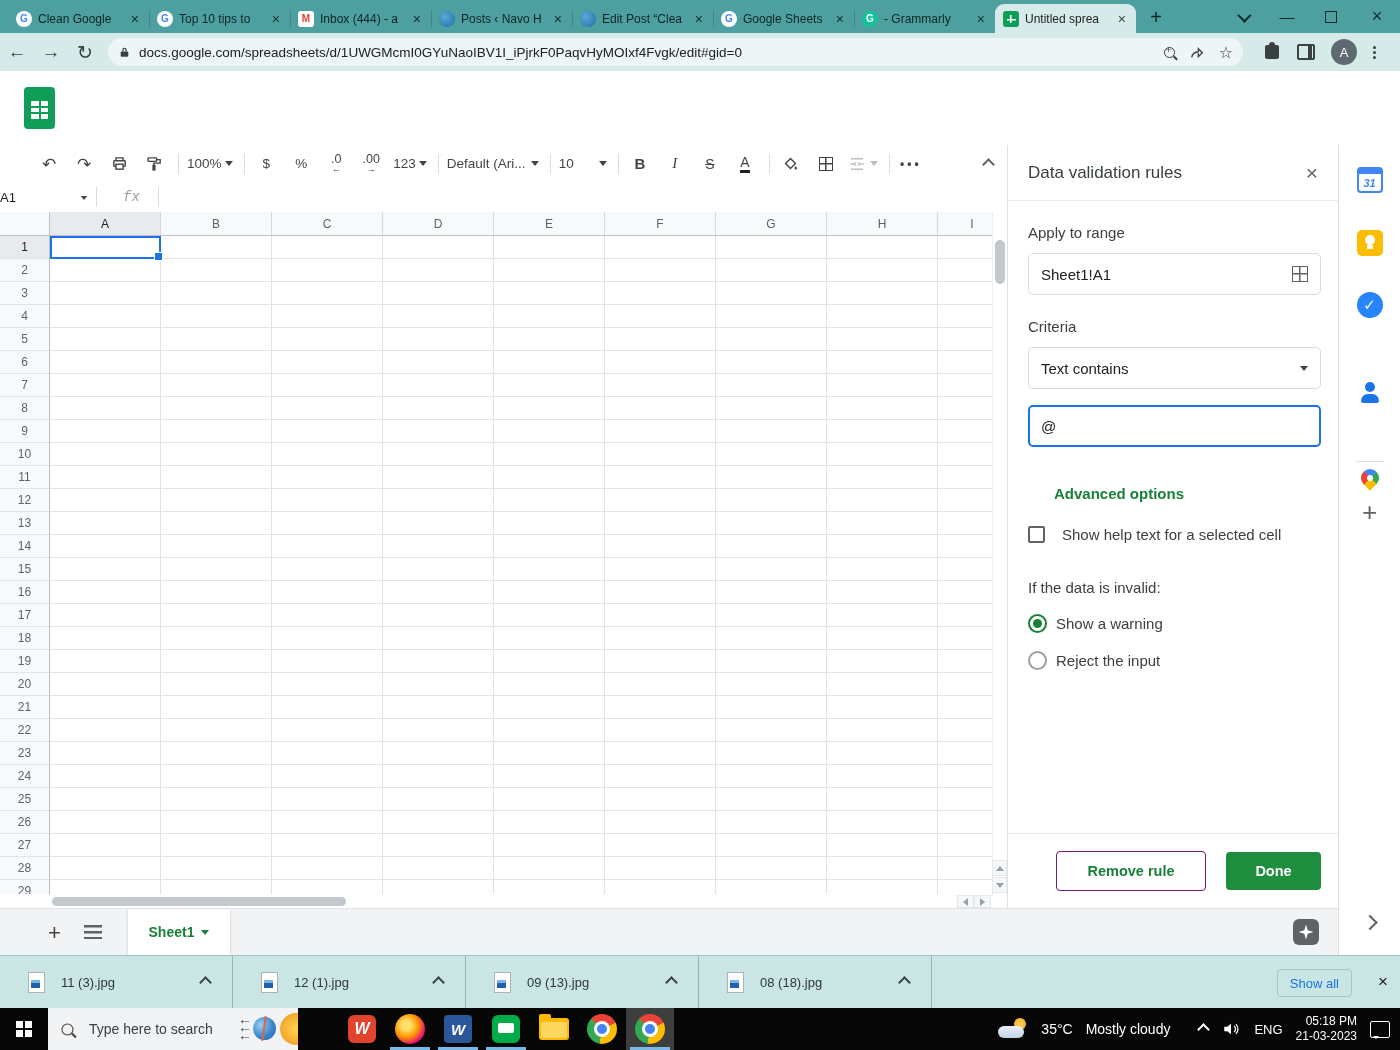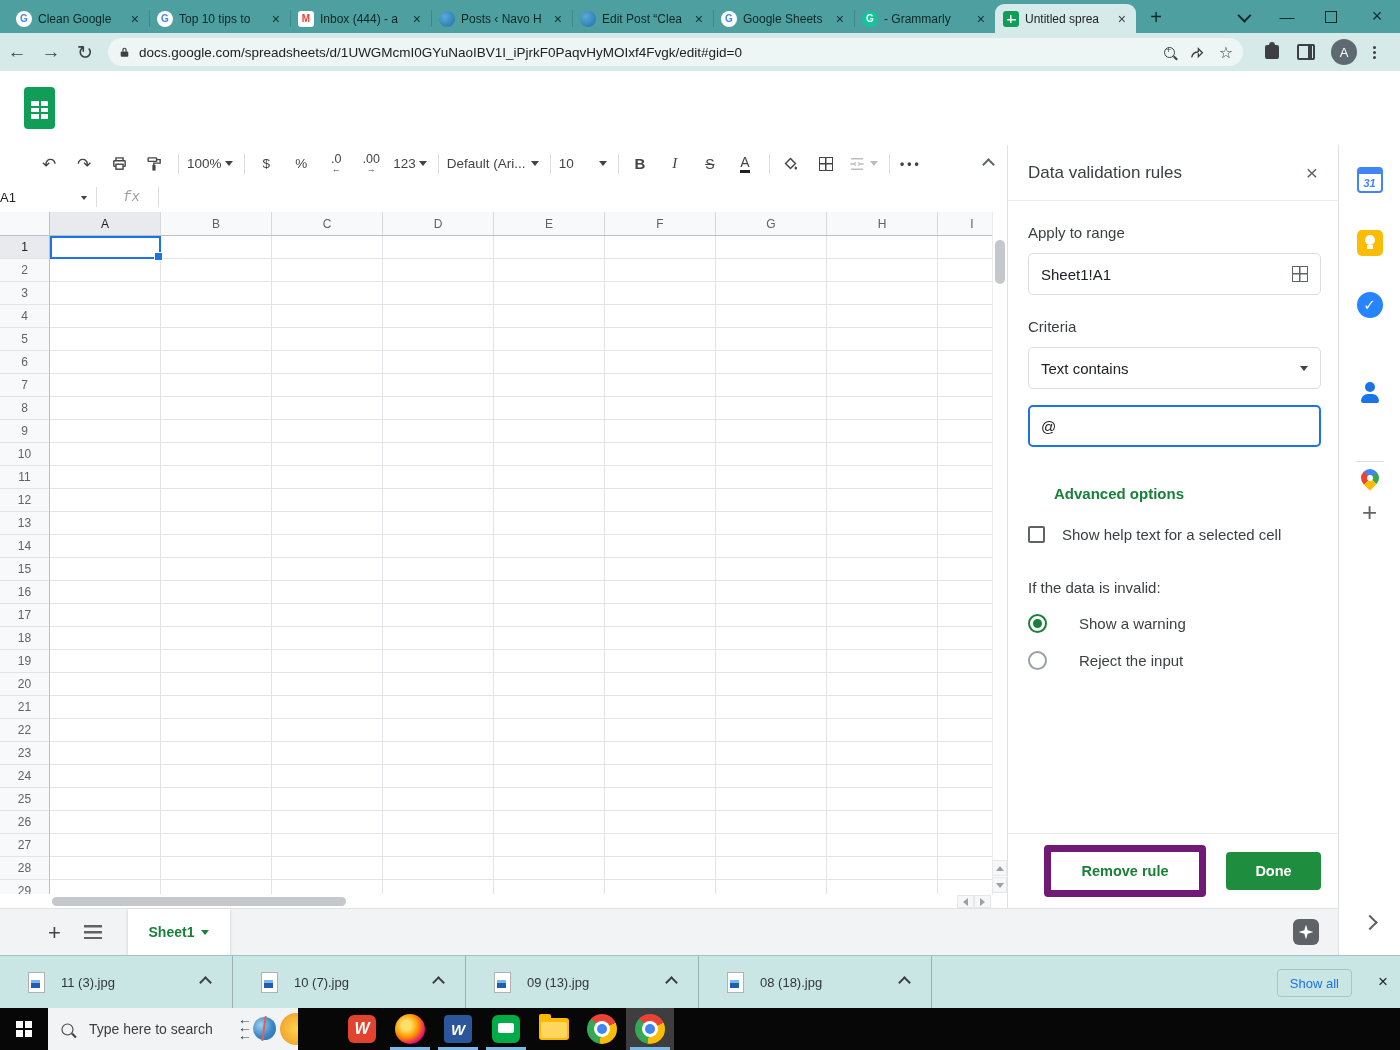--- a/index.html
+++ b/index.html
@@ -168,24 +168,24 @@
   #advanced{margin-top:38px;margin-left:26px;color:#188038;font-size:15px;font-weight:600;}
   .check-row{margin-top:24px;display:flex;align-items:center;}
   .checkbox{width:17px;height:17px;border:2px solid #5F6368;border-radius:2px;box-sizing:border-box;}
   .check-row span{margin-left:17px;font-size:15px;color:#3c4043;}
   #invalid-label{margin-top:36px;font-size:15px;color:#3c4043;font-weight:500;}
   .radio-row{margin-top:18px;display:flex;align-items:center;}
   .radio{width:19px;height:19px;border-radius:50%;box-sizing:border-box;display:flex;align-items:center;justify-content:center;}
   .radio.on{border:2px solid #188038;}
   .radio.on i{width:9px;height:9px;border-radius:50%;background:#188038;}
   .radio.off{border:2px solid #9AA0A6;}
-  .radio-row span{margin-left:32px;font-size:15px;color:#3c4043;}
+  .radio-row span{margin-left:9px;font-size:15px;color:#3c4043;}
   #p-footer{position:absolute;left:0;bottom:0;width:100%;height:75px;border-top:1px solid #E8EAED;box-sizing:border-box;
             display:flex;align-items:center;justify-content:flex-end;padding-right:17px;gap:20px;}
-  #remove-btn{width:148px;height:38px;border:7px solid #701a75;border-radius:4px;color:#188038;font-size:14.5px;
+  #remove-btn{width:148px;height:38px;border:1px solid #701a75;border-radius:4px;color:#188038;font-size:14.5px;
               font-weight:600;display:flex;align-items:center;justify-content:center;background:#fff;}
   #done-btn{width:95px;height:38px;border-radius:4px;background:#1E8E3E;color:#fff;font-size:14.5px;font-weight:600;
             display:flex;align-items:center;justify-content:center;}
   
   #rail{position:absolute;left:1338px;top:145px;width:62px;height:810px;background:#fff;border-left:1px solid #E0E0E0;box-sizing:border-box;}
   .rail-ic{position:absolute;left:50%;transform:translateX(-50%);width:26px;height:26px;font-style:italic;}
   .ic-calendar{background:#fff;border:2px solid #4285F4;border-radius:4px;color:#4285F4;font-size:11px;font-weight:bold;
                display:flex;align-items:center;justify-content:center;box-sizing:border-box;border-top-width:7px;}
   .ic-keep{background:#FBBC04;border-radius:5px;position:relative;}
   .ic-keep::before{content:"";position:absolute;left:8px;top:5px;width:10px;height:10px;border-radius:50%;background:#fff;}
@@ -643,21 +643,21 @@
     </div>
 
   <div id="downloads">
     <div class="dl-item">
         <i class="dl-file"></i>
         <span class="dl-name">11 (3).jpg</span>
         <i class="dl-chev"></i>
       </div>
       <div class="dl-item">
         <i class="dl-file"></i>
-        <span class="dl-name">10 (7).jpg</span>
+        <span class="dl-name">12 (1).jpg</span>
         <i class="dl-chev"></i>
       </div>
       <div class="dl-item">
         <i class="dl-file"></i>
         <span class="dl-name">09 (13).jpg</span>
         <i class="dl-chev"></i>
       </div>
       <div class="dl-item">
         <i class="dl-file"></i>
         <span class="dl-name">08 (18).jpg</span>
@@ -698,15 +698,31 @@
           <i class="ic-explorer"></i>
         </div>
         <div class="slot">
           <i class="ic-chrome"></i>
         </div>
         <div class="slot active">
           <i class="ic-chrome"></i>
           <i class="run"></i>
         </div>
       </div>
+    <div id="tray">
+      <i class="w-cloud"></i>
+      <span class="temp">35°C</span>
+      <span class="desc">Mostly cloudy</span>
+      <i class="chev up" style="margin-left:16px;"></i>
+      <svg width="20" height="18" viewBox="0 0 24 24">
+          <path d="M3 9v6h4l5 4V5L7 9z" fill="#fff"></path>
+          <path d="M16 8a5 5 0 0 1 0 8M18.5 5.5a9 9 0 0 1 0 13" stroke="#fff" fill="none" stroke-width="1.7"></path>
+        </svg>
+      <span class="lang">ENG</span>
+      <div id="clockbox">
+        <span>05:18 PM</span>
+        <span>21-03-2023</span>
+      </div>
+      <i class="bubble"></i>
+    </div>
   </div>
 
 </div>
 
 </body></html>

